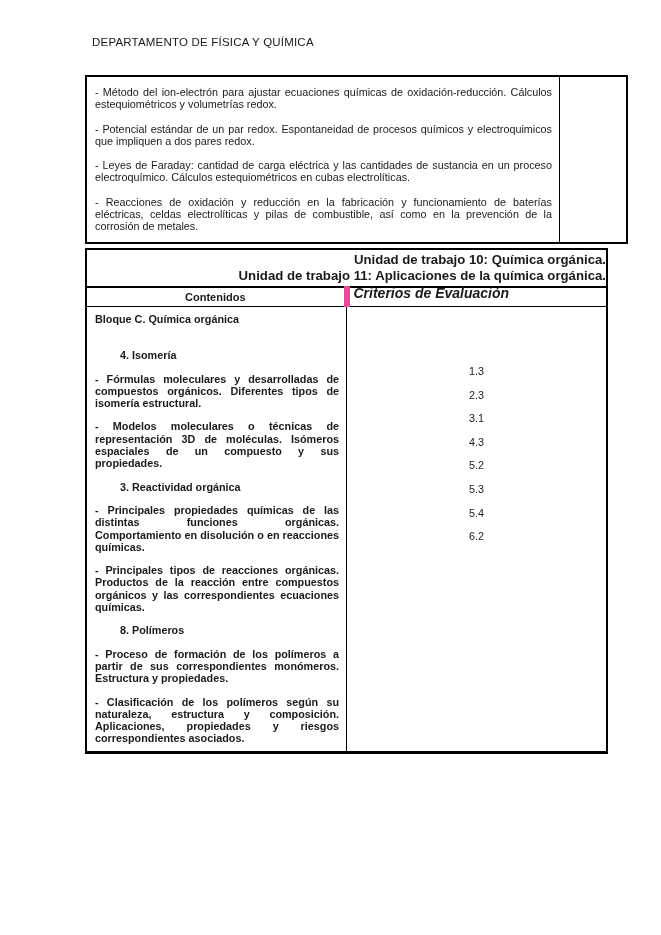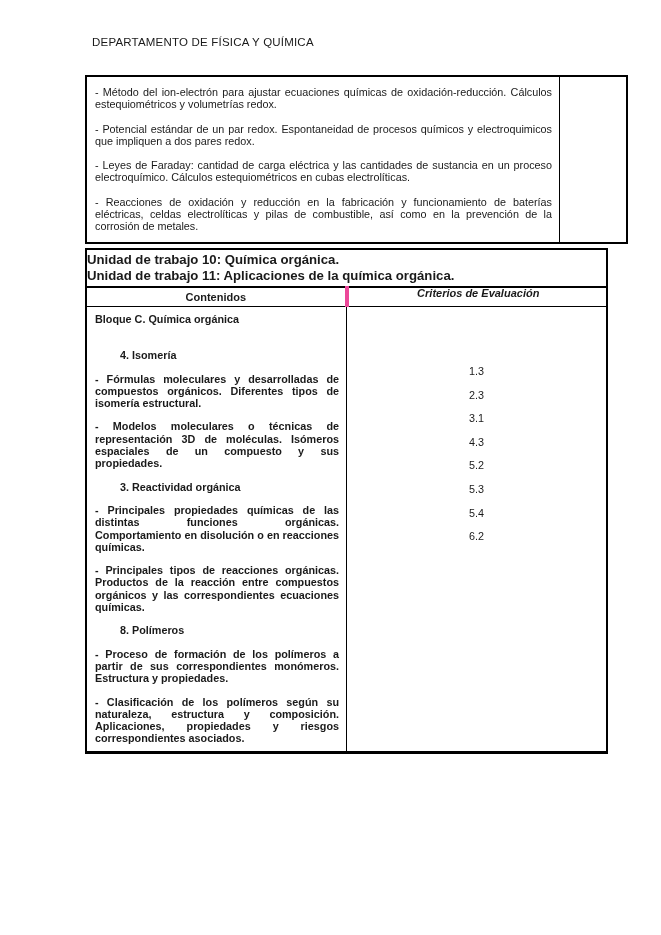--- a/index.html
+++ b/index.html
@@ -53,41 +53,41 @@
   .t2 {
     position: absolute;
     left: 85px;
     top: 248px;
     width: 523px;
     border: 2px solid #000;
     border-bottom-width: 3px;
   }
   .t2 .title-cell {
     border-bottom: 2px solid #000;
-    text-align: left;
+    text-align: right;
     font-weight: bold;
     font-size: 13.2px;
     line-height: 15.5px;
     padding: 2px 0 3px 0;
     margin-top: 31px;
   }
   .t2 th { font-weight: bold; }
   .t2 .contenidos-cell {
     width: 457px;
-    border-right: 4px solid #ec4899;
+    border-right: 6px solid #ec4899;
     border-bottom: 1px solid #000;
     text-align: center;
     font-size: 11px;
     padding: 3px 0;
   }
   .t2 .criterios-cell {
     width: 64px;
     border-bottom: 1px solid #000;
-    text-align: center;
-    font-size: 11px;
+    text-align: left;
+    font-size: 14px;
     line-height: 9.5px;
     font-style: italic;
     padding: 1px 2px 1px 4px;
     vertical-align: top;
   }
   .t2 td.content-cell {
     border-right: 1px solid #000;
     vertical-align: top;
     padding: 6px 7px 6px 8px;
     height: 298px;

